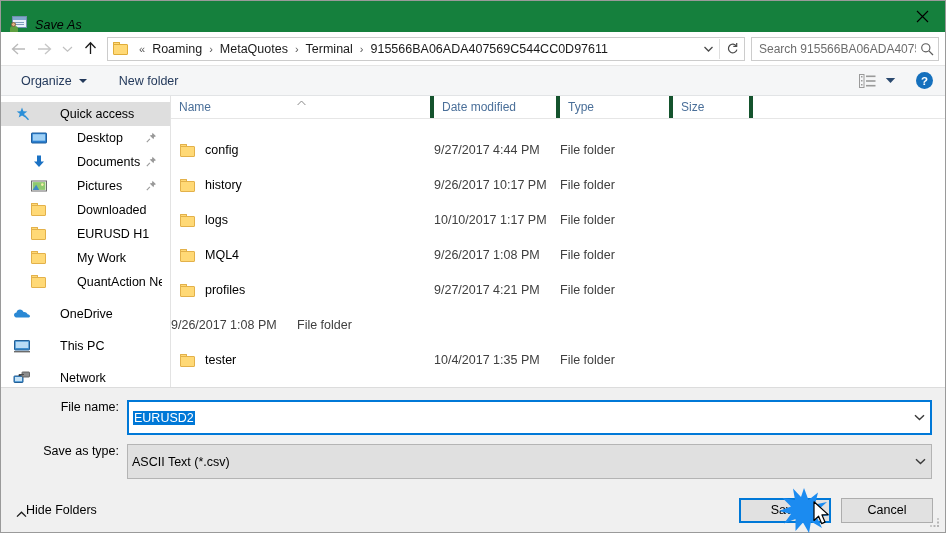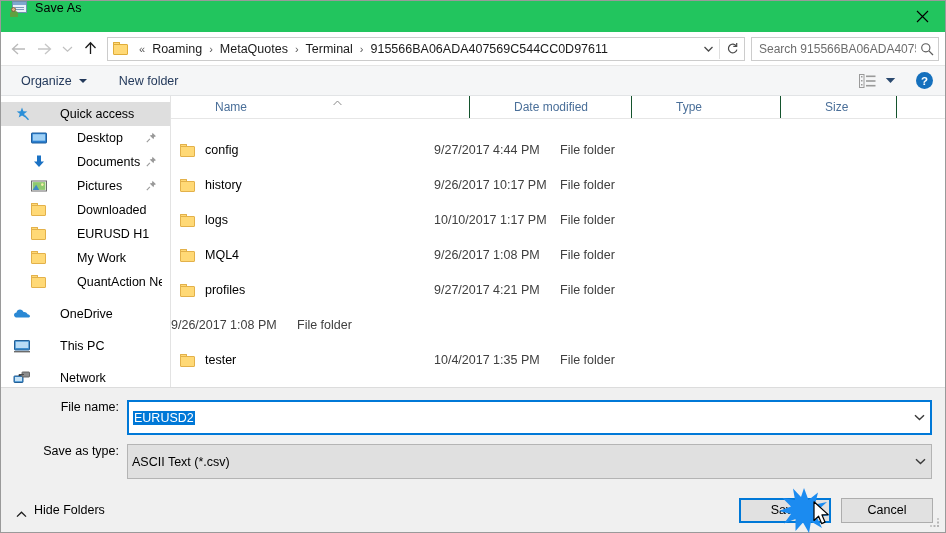--- a/index.html
+++ b/index.html
@@ -14,23 +14,23 @@
   .dialog {
     position: relative;
     width: 946px; height: 533px;
     background: #f0f0f0;
     border: 1px solid #9a9a9a;
     display: flex; flex-direction: column;
   }
 
   
   .titlebar {
-    height: 31px; background: #22c55e;
-    display: flex; align-items: flex-start;
-    flex: 0 0 31px; position: relative;
+    height: 31px; background: #15803d;
+    display: flex; align-items: flex-end;
+    flex: 0 0 31px; position: relative; font-style: italic;
   }
   .title-icon { width: 17px; height: 16px; margin-left: 9px; margin-right: 8px; position: relative; }
   .ti-win { position:absolute; left:2px; top:0px; width:15px; height:12px; background:#e8f1fa; border:1px solid #6f8fae; }
   .ti-bar { position:absolute; left:3px; top:1px; width:13px; height:3px; background:#7fa8cd; }
   .ti-l1 { position:absolute; left:5px; top:6px; width:9px; height:1px; background:#7c9cba; }
   .ti-l2 { position:absolute; left:5px; top:8px; width:9px; height:1px; background:#7c9cba; }
   .ti-person-head { position:absolute; left:1px; top:6px; width:5px; height:5px; border-radius:50%; background:#e0b080; border:1px solid #7a6040; }
   .ti-person-body { position:absolute; left:0px; top:10px; width:8px; height:6px; border-radius:3px 3px 0 0; background:#5fa040; }
   .title-text { font-size: 12.5px; color: #000; letter-spacing: .1px; }
   .close-btn {
@@ -111,21 +111,21 @@
   .folder-ico .ft { position:absolute; left:1px; top:2px; width:7px; height:3px; background:#ffd976; border:1px solid #e3b14a; border-bottom:none; border-radius:1px 1px 0 0;}
 
   
   .filelist { flex:1; display:flex; flex-direction:column; min-width:0; background:#fff; }
   .col-header {
     height:23px; display:flex; align-items:stretch; border-bottom:1px solid #e6e6e6;
     background:#fff; position:relative; flex:0 0 23px;
   }
   .col {
     display:flex; align-items:center; font-size:12px; color:#4a6f99;
-    border-right:1px solid #14532d; padding-left:8px; position:relative;margin-left:36px;
+    border-right:4px solid #14532d; padding-left:8px; position:relative;
   }
   .col.name { width:263px; flex:0 0 263px; }
   .col.date { width:126px; flex:0 0 126px; }
   .col.type { width:113px; flex:0 0 113px; }
   .col.size { width:80px; flex:0 0 80px; }
   .sort-caret { position:absolute; left:126px; top:-1px; width:9px; height:6px; }
   .rows { flex:1; overflow:hidden; padding-top:6px; }
   .row { height:20px; display:flex; align-items:center; font-size:12.5px; color:#000;margin-top:15px; }
   .row .c-name { width:263px; flex:0 0 263px; display:flex; align-items:center; padding-left:8px; }
   .row .c-date { width:126px; flex:0 0 126px; color:#404040; }
@@ -149,21 +149,21 @@
   .combo.disabled { background:#e0e0e0; border:1px solid #b4b4b4; }
   .combo .cval { flex:1; font-size:12.5px; padding-left:4px; color:#000; white-space:nowrap; overflow:hidden; }
   .combo .cval .sel { background:#0078d7; color:#fff; padding:1px 1px 2px 1px; }
   .combo .carrow { width:22px; display:flex; align-items:center; justify-content:center; flex:0 0 auto;}
 
   
   .footer {
     height:44px; flex:0 0 44px; display:flex; align-items:center;
     background:#f0f0f0; padding:0 12px 0 12px; position:relative;
   }
-  .hidefolders { display:flex; align-items:center; gap:8px; font-size:12.5px; color:#000; margin-left:3px;}
+  .hidefolders { display:flex; align-items:center; font-size:12.5px; color:#000; margin-left:3px;}
   .hf-caret { width:10px; height:6px; }
   .footer-spacer { flex:1; }
   .btn {
     width:92px; height:25px; font-size:12.5px; color:#000;
     display:flex; align-items:center; justify-content:center;
     background:#e1e1e1; border:1px solid #adadad;
   }
   .btn.default { background:#e1e1e1; border:2px solid #0078d7; }
   .btn + .btn { margin-left:10px; }
   .grip { position:absolute; right:4px; bottom:3px; width:12px; height:12px; }

